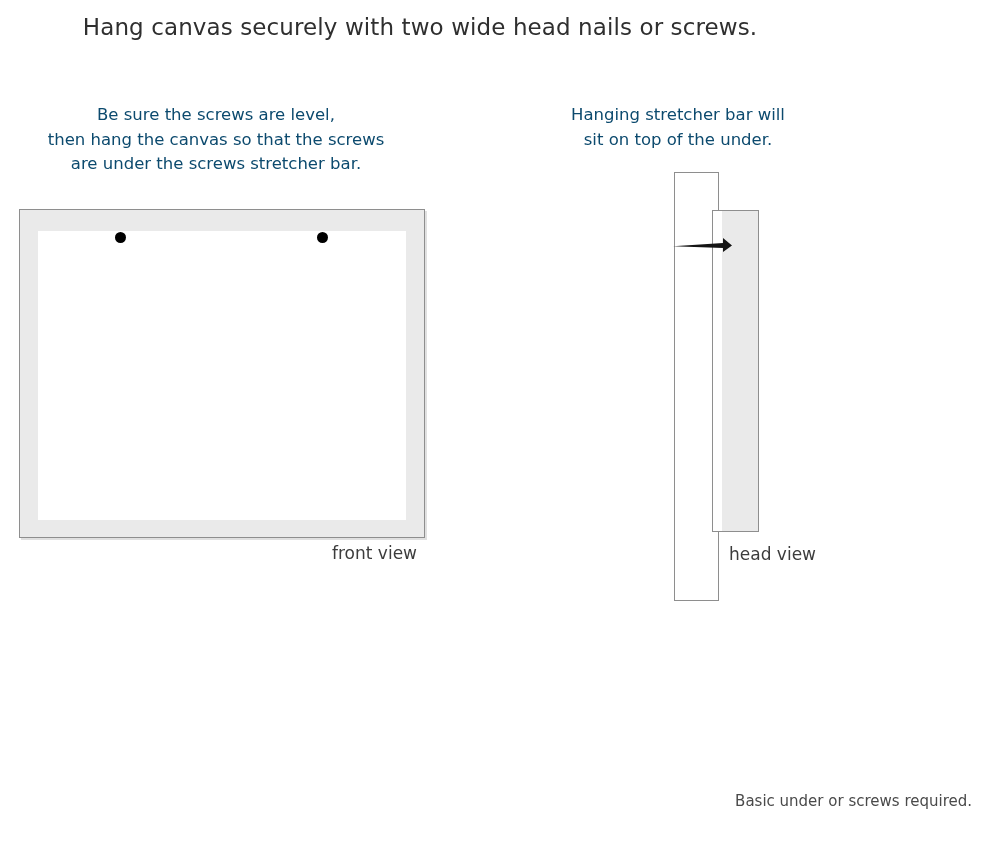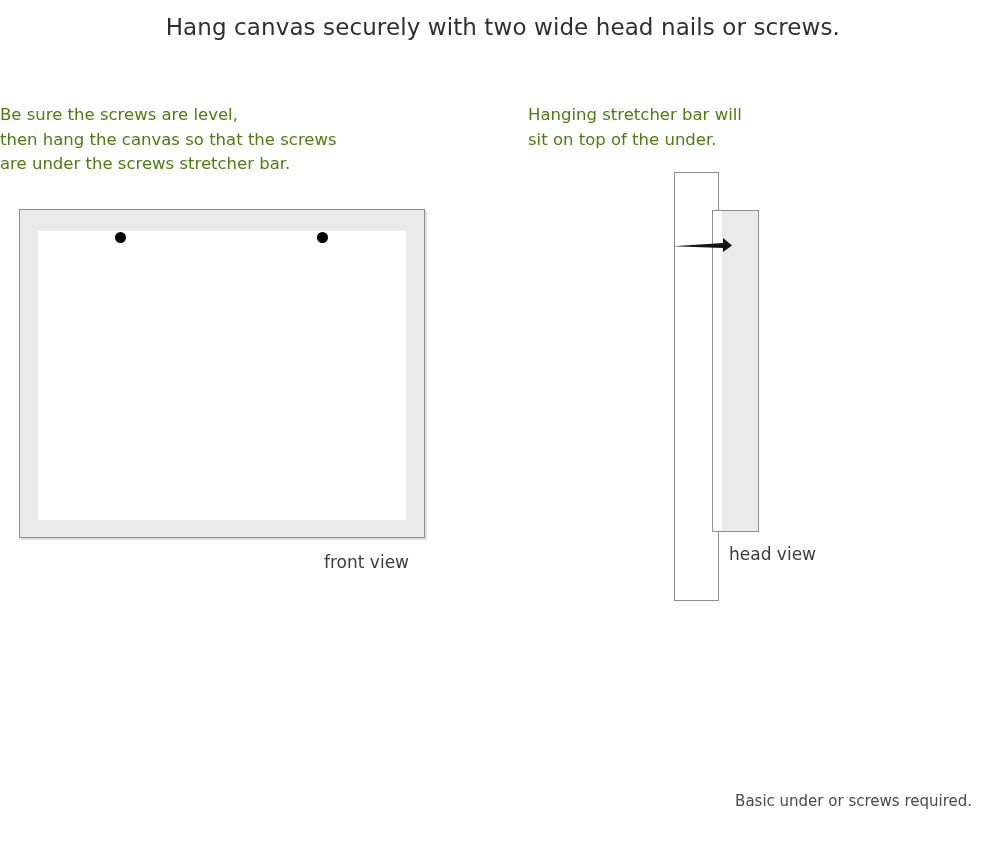--- a/index.html
+++ b/index.html
@@ -21,33 +21,34 @@
     width: 990px;
     height: 846px;
   }
 
   
   .title {
     position: absolute;
     left: 0;
     top: 14px;
     width: 840px;
-    text-align: right;
+    text-align: center;
     font-size: 23px;
     font-weight: 400;
     letter-spacing: 0.1px;
     color: #2f2f2f;
     white-space: nowrap;
   }
 
   .caption {
     position: absolute;
+    text-align: center;
     font-size: 16.5px;
     line-height: 24.5px;
-    color: #4d7c0f;
+    color: #0c4a6e;
   }
   .caption-left {
     left: 0px;
     top: 103px;
     width: 432px;
   }
   .caption-right {
     left: 528px;
     top: 103px;
     width: 300px;
@@ -56,21 +57,21 @@
     display: block;
     white-space: nowrap;
   }
 
   .view-label {
     position: absolute;
     font-size: 17px;
     color: #3c3c3c;
     white-space: nowrap;
   }
-  .label-front { left: 324px; top: 543px; margin-top: 9px; }
+  .label-front { left: 332px; top: 543px; }
   .label-side  { left: 729px; top: 544px; }
 
   .footnote {
     position: absolute;
     right: 18px;
     top: 790px;
     text-align: right;
     font-size: 15px;
     line-height: 22px;
     color: #4a4a4a;

